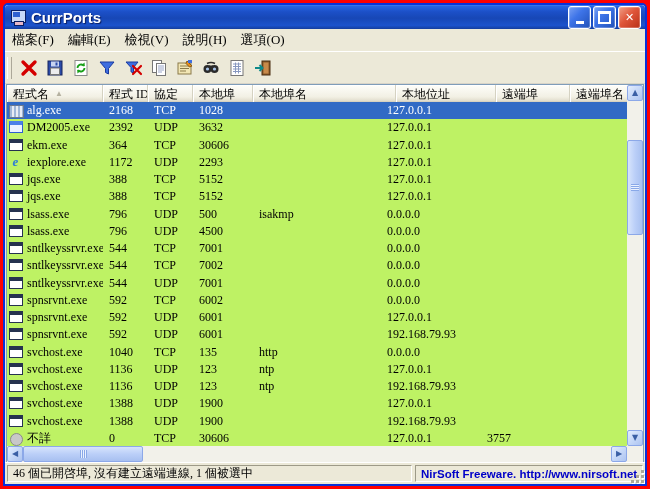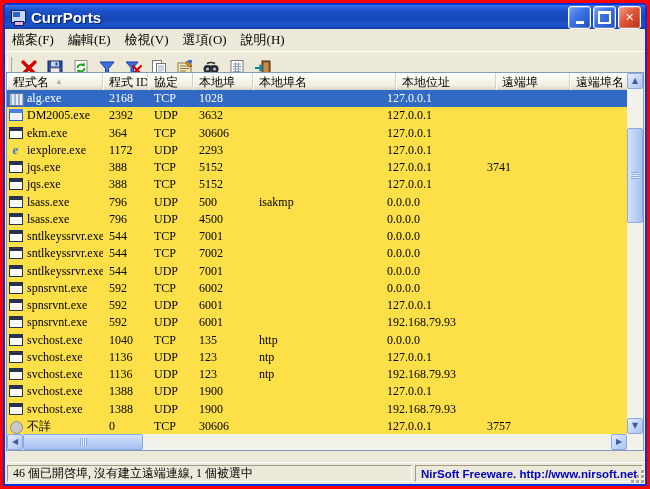--- a/index.html
+++ b/index.html
@@ -45,33 +45,33 @@
   
   .toolbar{
     position:absolute;left:0;top:47px;right:0;height:31px;background:#ECE9D8;
     display:flex;align-items:center;border-bottom:1px solid #D8D4C8;
   }
   .tb-grip{width:3px;height:22px;margin:0 4px 0 2px;border-left:1px solid #fff;border-right:1px solid #ACA899;}
   .tb-btn{width:26px;height:26px;display:flex;align-items:center;justify-content:center;background:transparent;border:none;padding:0;}
   .tb-btn svg{display:block;}
   
   .listwrap{
-    position:absolute;left:1px;top:67px;width:638px;height:379px;
+    position:absolute;left:1px;top:79px;width:638px;height:379px;
     background:#fff;border:1px solid #7F9DB9;box-sizing:border-box;
   }
   .lheader{position:absolute;left:0;top:0;height:17px;right:16px;display:flex;overflow:hidden;background:#EBE9DD;}
   .hcell{
     box-sizing:border-box;height:17px;flex:none;
     background:linear-gradient(180deg,#FEFEFA 0%,#F2F0E4 70%,#E2DECE 92%,#CFCABA 100%);
     border-right:1px solid #D5D2C2;box-shadow:inset 1px 1px 0 #fff;
     font-size:12px;padding:1px 0 0 6px;white-space:nowrap;overflow:hidden;color:#000;
     display:flex;align-items:center;gap:6px;
   }
   .sortarrow{color:#B5B1A0;font-size:8px;line-height:1;}
-  .rows{position:absolute;left:0;top:17px;right:16px;bottom:16px;overflow:hidden;background:#fde047;}
+  .rows{position:absolute;left:0;top:17px;right:16px;bottom:16px;overflow:hidden;background:#bef264;}
   .lrow{display:flex;height:17.25px;align-items:center;font-size:12px;color:#000;white-space:nowrap;}
   .lrow.selected{background:#316AC5;color:#fff;}
   .cell{flex:none;box-sizing:border-box;padding-left:6px;overflow:hidden;height:100%;display:flex;align-items:center;}
   .cell.namecell{padding-left:2px;gap:3px;}
   .rowicon{width:15px;height:13px;flex:none;position:relative;}
   .ri-win{box-sizing:border-box;width:14px;height:12px;background:#fff;border:1px solid #26324F;border-top:4px solid #26324F;}
   .ri-winblue{box-sizing:border-box;width:14px;height:12px;background:#EAF2FF;border:1px solid #2E5FD0;border-top:4px solid #4A80E8;}
   .ri-app{width:13px;height:11px;margin-top:1px;background:repeating-linear-gradient(90deg,#9FB6D8 0 2px,#E8ECF4 2px 4px);border:1px solid #6A7890;}
   .ri-ie{width:13px;height:13px;border-radius:50%;color:#2E7CD6;font:bold italic 13px/12px "Liberation Serif",serif;text-align:center;}
   .ri-unknown{width:11px;height:11px;margin:1px;border-radius:50%;background:#C8C8C8;border:1px solid #8A8A8A;}
@@ -133,22 +133,22 @@
       <span class="winbtn close">
           <span>✕</span>
         </span>
     </span>
   </div>
 
   <div class="menubar" id="menubar">
       <span class="menu-item">檔案(F)</span>
       <span class="menu-item">編輯(E)</span>
       <span class="menu-item">檢視(V)</span>
+      <span class="menu-item">說明(H)</span>
       <span class="menu-item">選項(O)</span>
-      <span class="menu-item">說明(H)</span>
     </div>
 
   <div class="toolbar" id="toolbar">
     <span class="tb-grip"></span>
   <button class="tb-btn">
         <span>
           <svg width="20" height="20">
             <path d="M4 4 L16 16 M16 4 L4 16" stroke="#D40000" stroke-width="3.4" stroke-linecap="round"></path>
           </svg>
         </span>
@@ -334,21 +334,20 @@
             <span class="rowicon">
               <span class="ri-win" style="display: block;"></span>
             </span>
             <span>jqs.exe</span>
           </div>
           <div class="cell" style="width: 45px;">388</div>
           <div class="cell" style="width: 45px;">TCP</div>
           <div class="cell" style="width: 60px;">5152</div>
           <div class="cell" style="width: 128px;"></div>
           <div class="cell" style="width: 100px;">127.0.0.1</div>
-          <div class="cell" style="width: 74px;">3741</div>
           <div class="cell" style="width: 73px;"></div>
         </div>
         <div class="lrow">
           <div class="cell namecell" style="width: 96px;">
             <span class="rowicon">
               <span class="ri-win" style="display: block;"></span>
             </span>
             <span>jqs.exe</span>
           </div>
           <div class="cell" style="width: 45px;">388</div>

